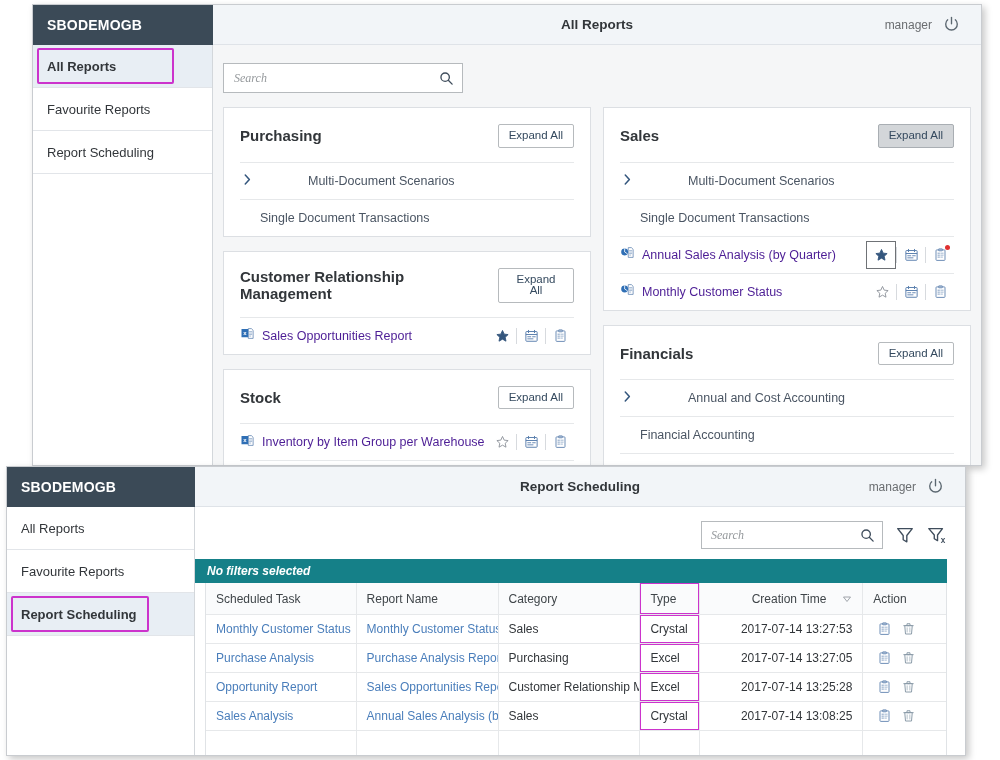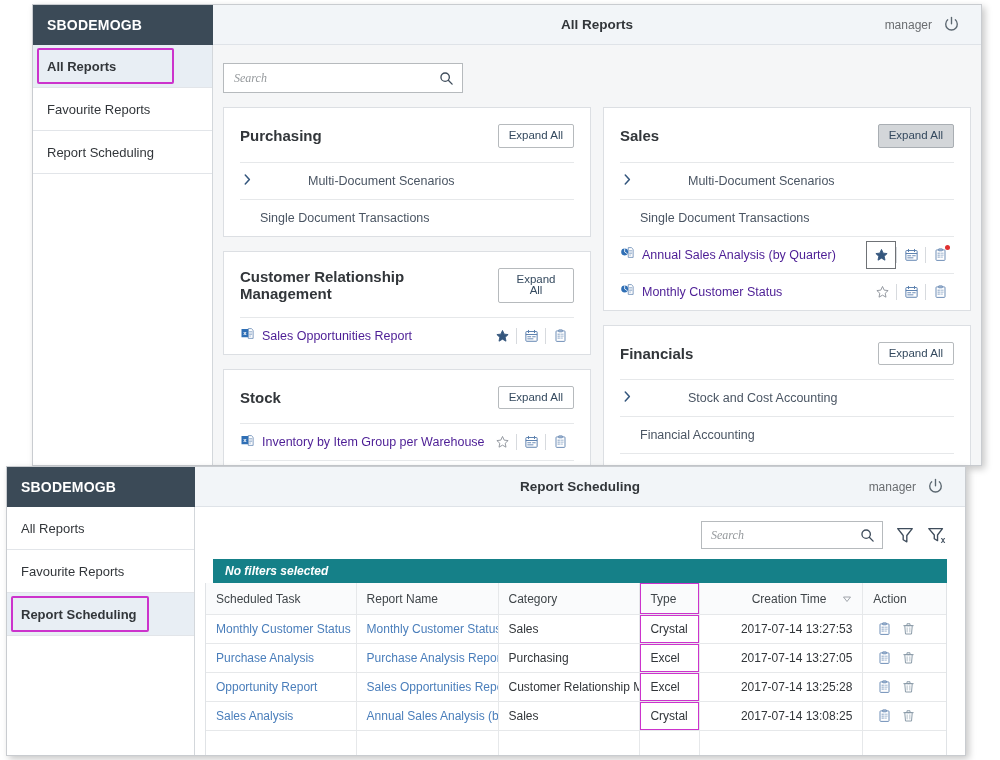--- a/index.html
+++ b/index.html
@@ -124,21 +124,21 @@
     display:flex; align-items:center; padding: 0 7px 0 9px;
   }
   .rs-search .sv { flex:1; font-size:12px; color:#95999c; font-style:italic;
                    font-family:"Liberation Serif", serif; }
   .ficon { width:20px; height:20px; display:block; }
 
   .filterbar {
     background:#158088; color:#ffffff; height: 24px;
     display:flex; align-items:center; padding-left: 12px;
     font-size: 12px; font-style: italic; font-weight: bold;
-    margin: 0 18px 0 18px;
+    margin: 0 18px 0 0;
   }
   .tbl { margin: 0 18px 0 10px; border:1px solid #e0e3e6; border-top:none; }
   .tr { display:flex; border-bottom:1px solid #e6e8ea; }
   .tr:last-child { border-bottom: none; }
   .th, .td {
     padding: 8px 10px; font-size: 12px; color:#32363a;
     border-right: 1px solid #e6e8ea; display:flex; align-items:center;
     overflow:hidden; white-space:nowrap;
   }
   .th { font-weight: normal; color:#3f4549; background:#fafbfc; height: 31px; }
@@ -424,21 +424,21 @@
                 <div class="card-head">
                   <div class="card-title">Financials</div>
                   <button class="btn-expand">Expand All</button>
                 </div>
                 <div class="row group">
                   <span class="chev">
                     <span><svg class="rep-icon" viewBox="0 0 20 20">
                         <path d="M7 4 L12.5 10 L7 16" fill="none" stroke="#34567d" stroke-width="2" stroke-linecap="round" stroke-linejoin="round"></path>
                       </svg></span>
                   </span>
-                  <span class="row-label-group">Stock and Cost Accounting</span>
+                  <span class="row-label-group">Annual and Cost Accounting</span>
                 </div>
                 <div class="row group noarrow">
                   <span class="row-label-group">Financial Accounting</span>
                 </div>
                 <div class="row group">
                   <span class="chev">
                     <span><svg class="rep-icon" viewBox="0 0 20 20">
                         <path d="M7 4 L12.5 10 L7 16" fill="none" stroke="#34567d" stroke-width="2" stroke-linecap="round" stroke-linejoin="round"></path>
                       </svg></span>
                   </span>

